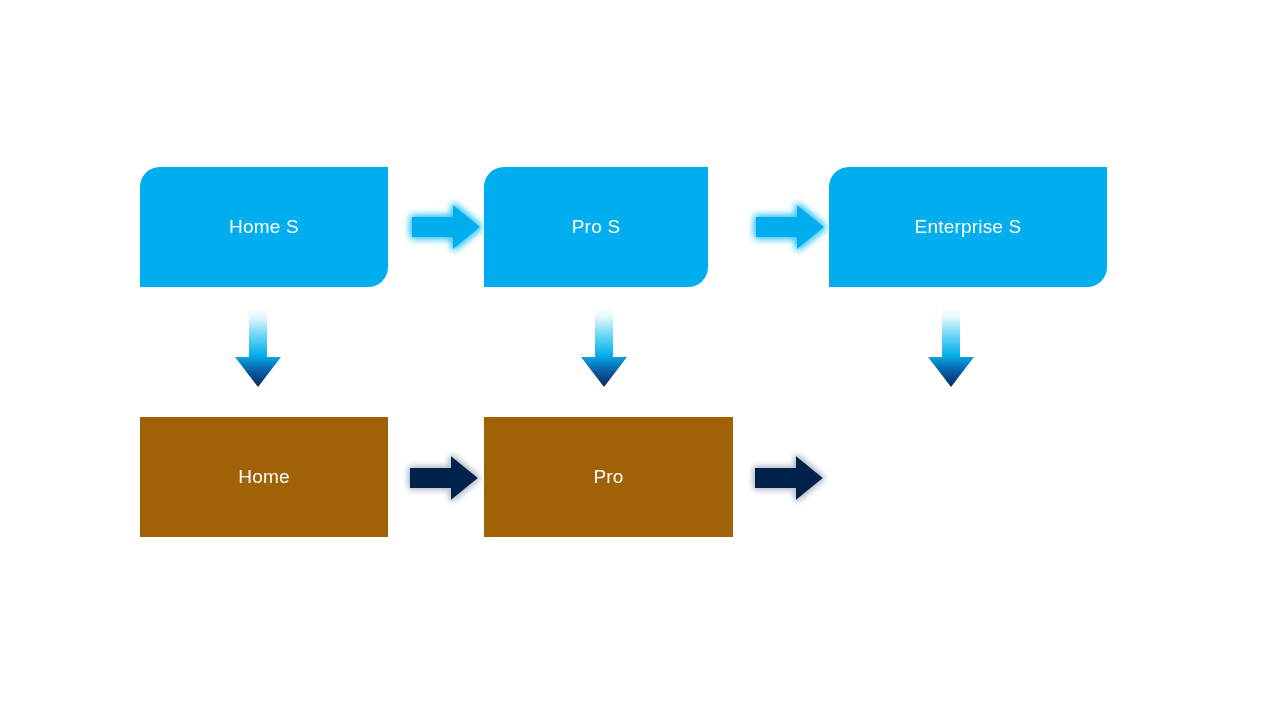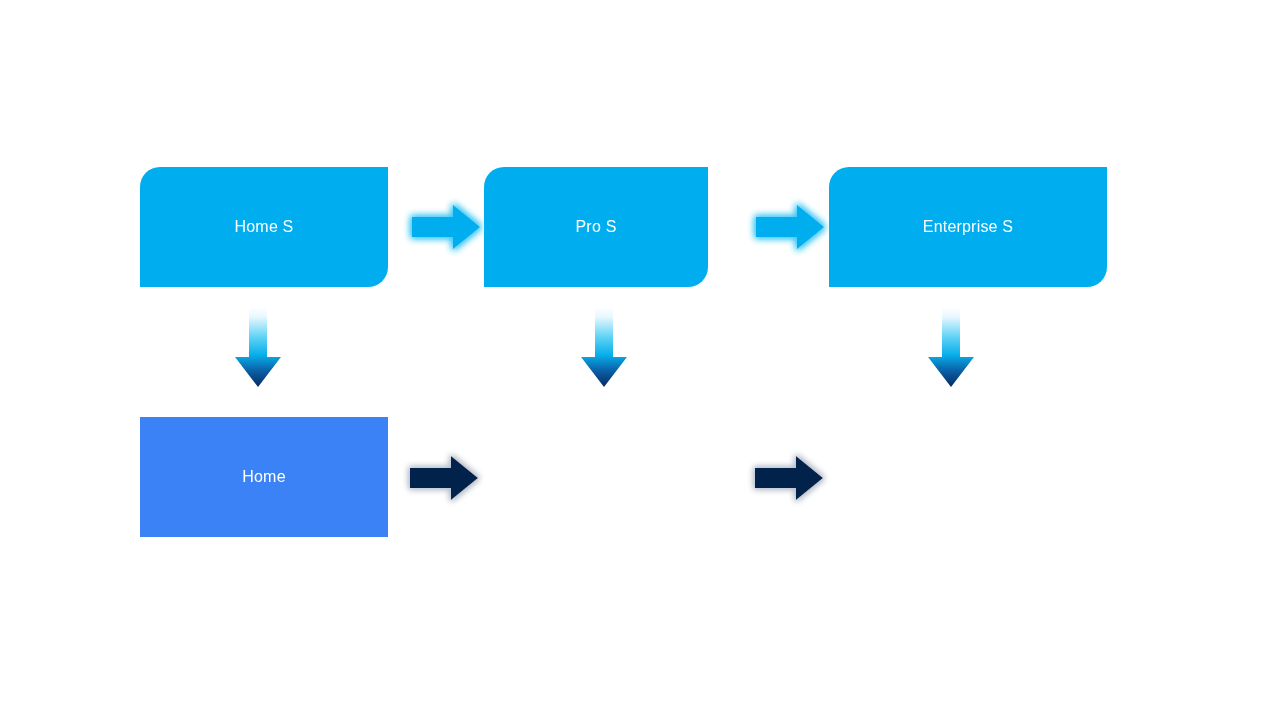--- a/index.html
+++ b/index.html
@@ -23,36 +23,36 @@
   }
 
   
   .box {
     position: absolute;
     display: flex;
     align-items: center;
     justify-content: center;
     box-sizing: border-box;
     color: #ffffff;
-    font-size: 16px;
+    font-size: 19px;
     font-weight: 400;
     letter-spacing: 0.2px;
     line-height: 1.2;
     -webkit-font-smoothing: antialiased;
   }
 
   
   .box--service {
     background: #00aeef;
     border-radius: 20px 0 20px 0;
   }
 
   
   .box--product {
-    background: #3b82f6;
+    background: #a16207;
     border-radius: 0;
   }
 
   .box-label {
     display: block;
     pointer-events: none;
   }
 
   
   .arrow {
@@ -147,20 +147,23 @@
   <div class="arrow" style="left:925px; top:307px; width:52px; height:82px;">
     <svg viewBox="0 0 52 82" preserveAspectRatio="none">
       <polygon points="17,0 35,0 35,50 49,50 26,80 3,50 17,50" fill="url(#downGrad)"></polygon>
     </svg>
   </div>
 
   <div class="box box--product" style="left:140px; top:417px; width:248px; height:120px;">
     <span class="box-label">Home</span>
   </div>
 
+  <div class="box box--product" style="left:484px; top:417px; width:249px; height:120px;">
+    <span class="box-label">Pro</span>
+  </div>
 
 
   <div class="arrow" style="left:406px; top:452px; width:76px; height:52px;">
     <svg viewBox="0 0 76 52" preserveAspectRatio="none">
       <polygon points="4,16 45,16 45,4 72,26 45,48 45,36 4,36" fill="#04214c" filter="url(#glowGray)"></polygon>
     </svg>
   </div>
 
   <div class="arrow" style="left:751px; top:452px; width:76px; height:52px;">
     <svg viewBox="0 0 76 52" preserveAspectRatio="none">

